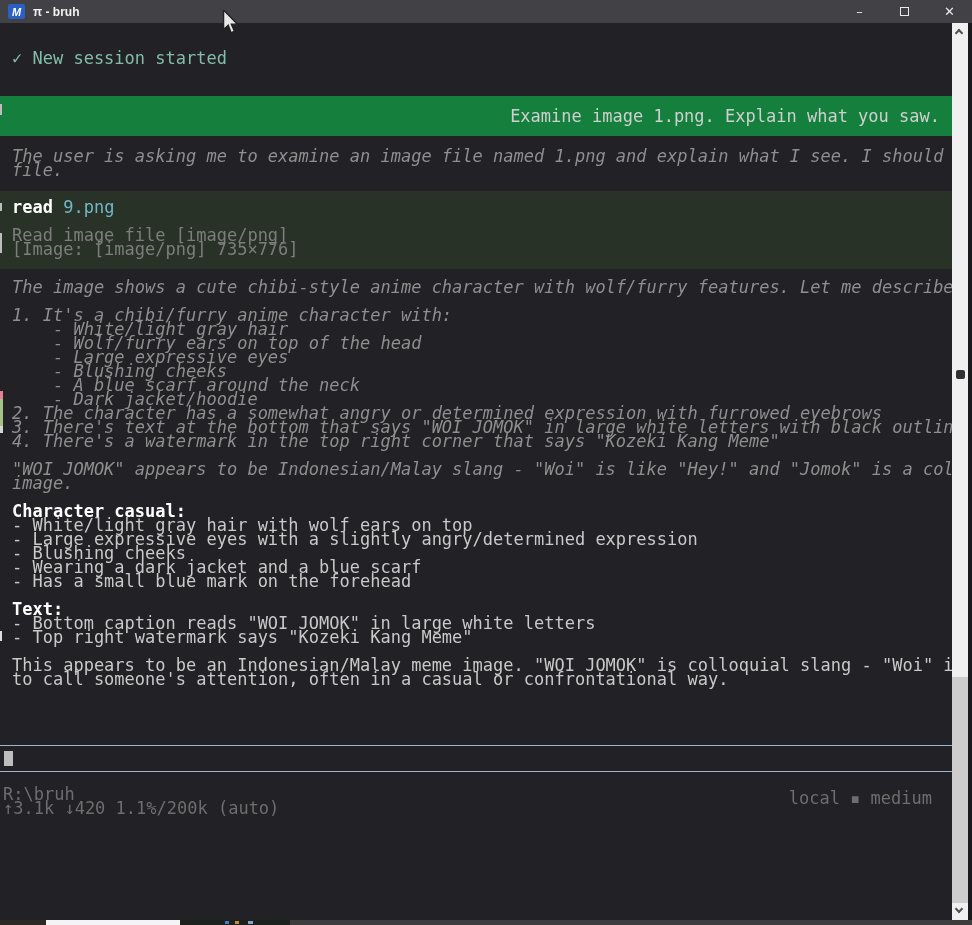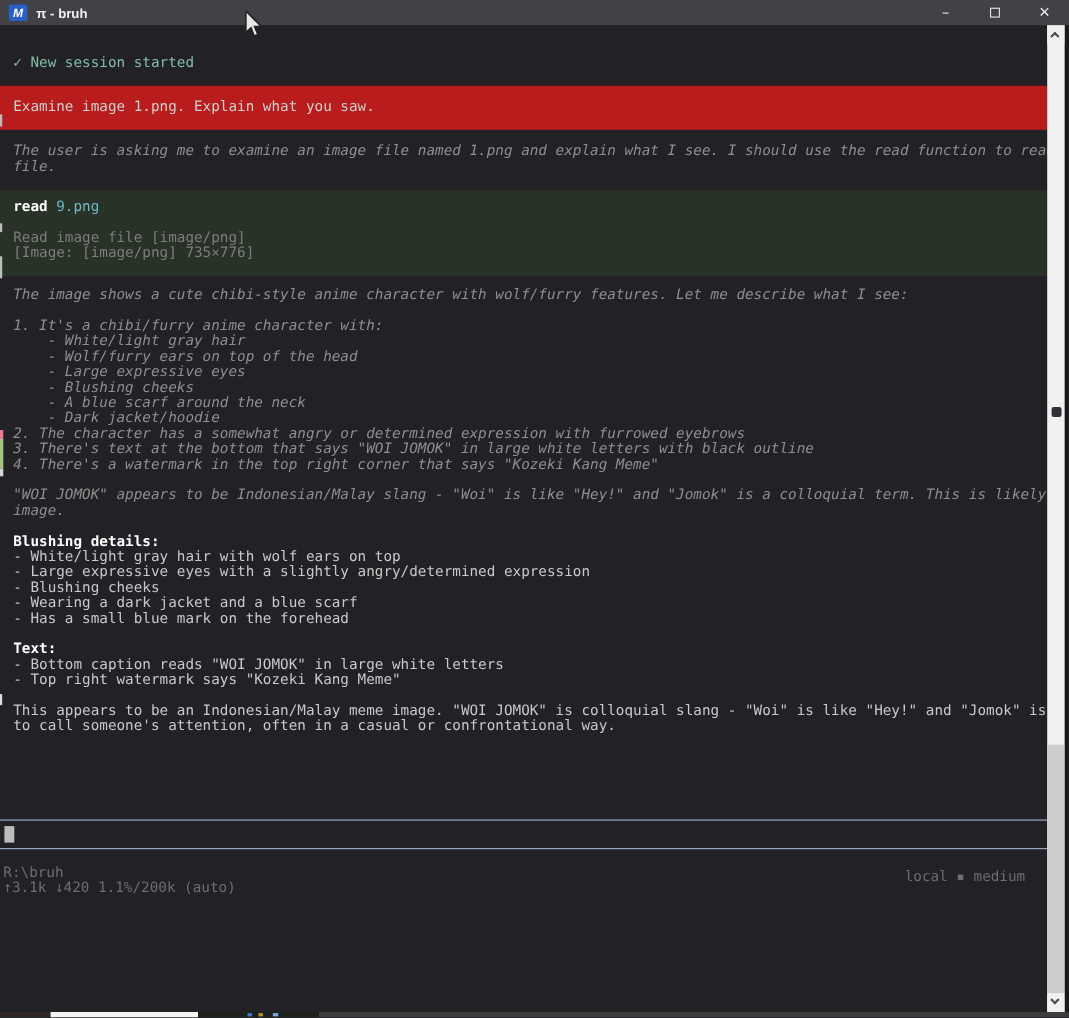--- a/index.html
+++ b/index.html
@@ -29,26 +29,27 @@
   .win-btn {
     width:45px; height:100%; display:flex; align-items:center; justify-content:center;
     color:#e9e9e9; font-size:13px; font-family:"DejaVu Sans", sans-serif;
   }
   .max-glyph { width:9px; height:9px; border:1px solid #e9e9e9; display:block; }
 
   
   .terminal {
     position:absolute; left:0; top:23px; width:952px; height:824px;
     background:#212126; color:#c9c9c9;
-    font-size:13px; line-height:14px;
+    font-size:17px; line-height:14px;
   }
   .notice { margin:28px 0 0 12px; color:#84bda7; }
   .user-band {
-    margin-top:13px; background:#b91c1c; color:#cfcfcf;
+    margin-top:31px; background:#15803d; color:#cfcfcf;
     padding:13px 12px 13px 12px;
+    text-align:right;
   }
   .thinking {
     margin:13px 0 0 12px; color:#8f8f8f; font-style:italic; white-space:pre;
   }
   .tool-block { margin-top:14px; background:#283227; padding:9px 12px 13px 12px; }
   .tool-cmd .cmd { color:#ffffff; font-weight:bold; }
   .tool-cmd .arg { color:#72b7c7; }
   .tool-output { margin-top:14px; color:#7d7d7d; white-space:pre; }
   .analysis {
     margin:11px 0 0 12px; color:#8f8f8f; font-style:italic; white-space:pre;
@@ -148,21 +149,21 @@
     - A blue scarf around the neck
     - Dark jacket/hoodie
 2. The character has a somewhat angry or determined expression with furrowed eyebrows
 3. There's text at the bottom that says "WOI JOMOK" in large white letters with black outline
 4. There's a watermark in the top right corner that says "Kozeki Kang Meme"
 
 "WOI JOMOK" appears to be Indonesian/Malay slang - "Woi" is like "Hey!" and "Jomok" is a colloquial term. This is likely a meme
 image.</div>
 
   <div class="response">
-    <div class="heading">Blushing details:</div>
+    <div class="heading">Character casual:</div>
     <div class="resp-lines">- White/light gray hair with wolf ears on top
 - Large expressive eyes with a slightly angry/determined expression
 - Blushing cheeks
 - Wearing a dark jacket and a blue scarf
 - Has a small blue mark on the forehead</div>
     <div class="heading">Text:</div>
     <div class="resp-lines">- Bottom caption reads "WOI JOMOK" in large white letters
 - Top right watermark says "Kozeki Kang Meme"</div>
     <div class="resp-lines resp-gap">This appears to be an Indonesian/Malay meme image. "WOI JOMOK" is colloquial slang - "Woi" is like "Hey!" and "Jomok" is a term used
 to call someone's attention, often in a casual or confrontational way.</div>

